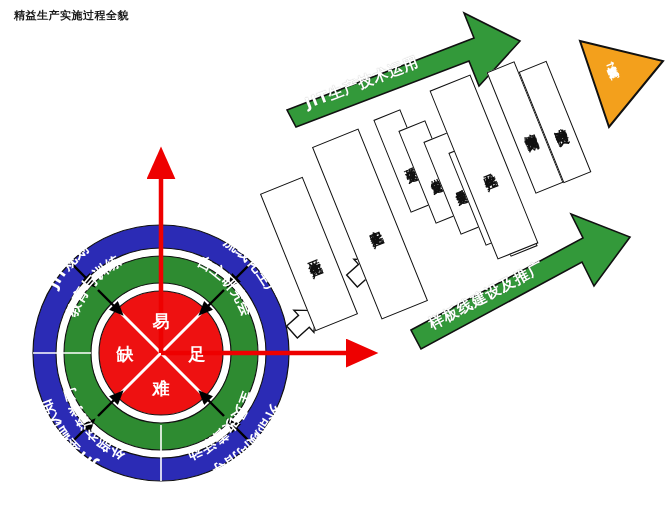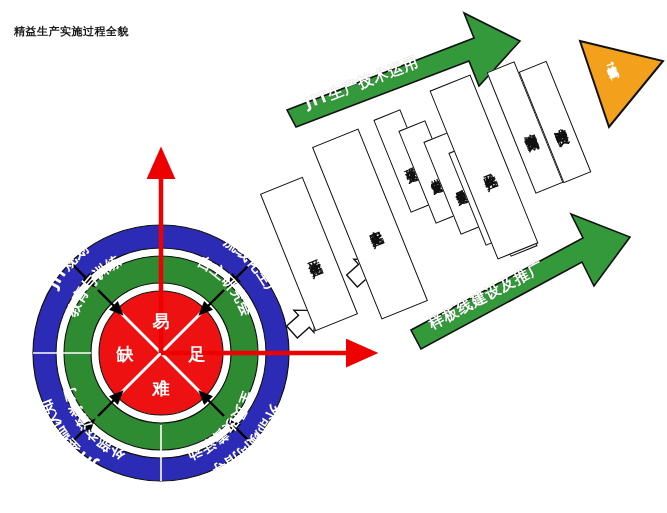--- a/index.html
+++ b/index.html
@@ -11,21 +11,21 @@
     width: 667px;
     height: 513px;
     position: relative;
     overflow: hidden;
     font-family: "DejaVu Sans", "Liberation Sans", sans-serif;
   }
 
   #page-title {
     position: absolute;
     left: 14px;
-    top: 24px;
+    top: 8px;
     font-size: 11px;
     font-weight: bold;
     color: #1a1a1a;
     letter-spacing: 0.5px;
     white-space: nowrap;
   }
 
   #canvas {
     position: absolute;
     left: 0;

